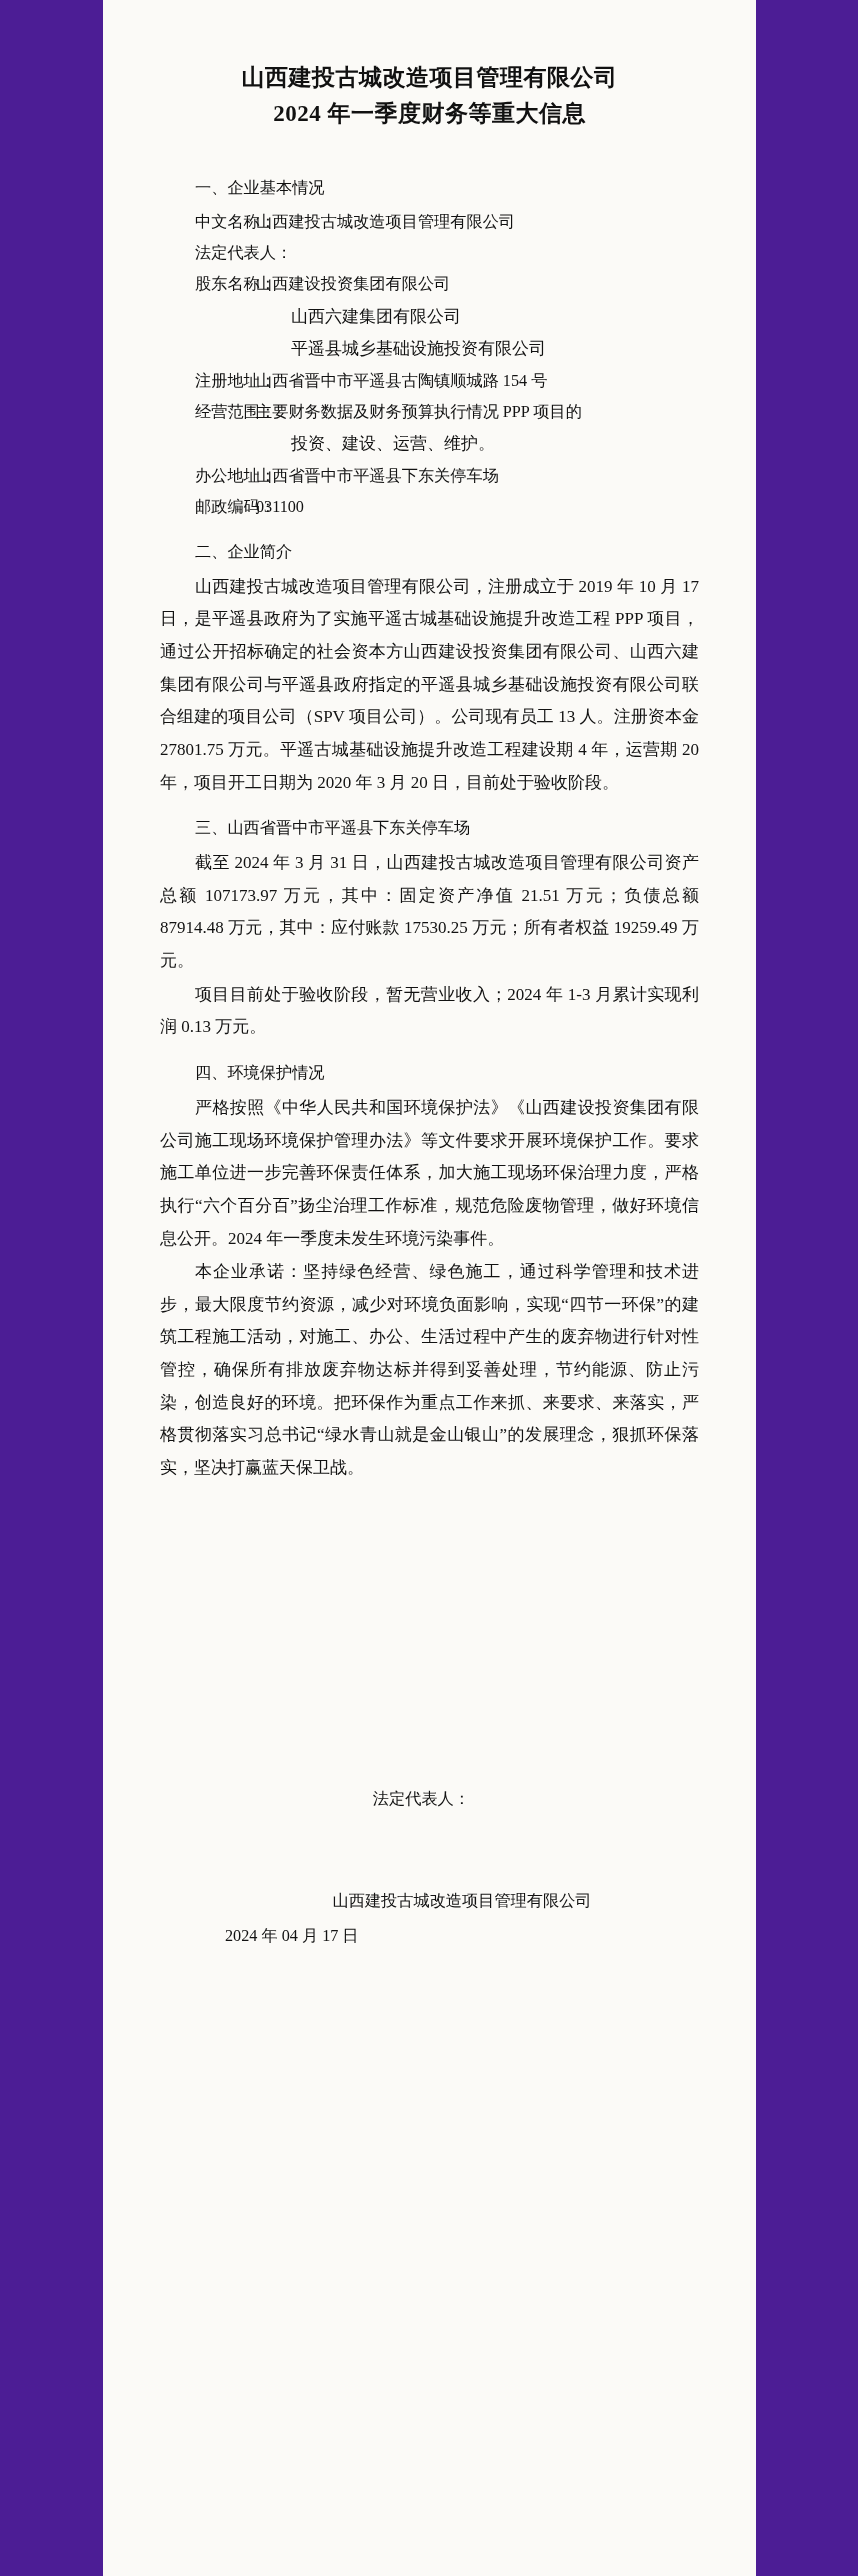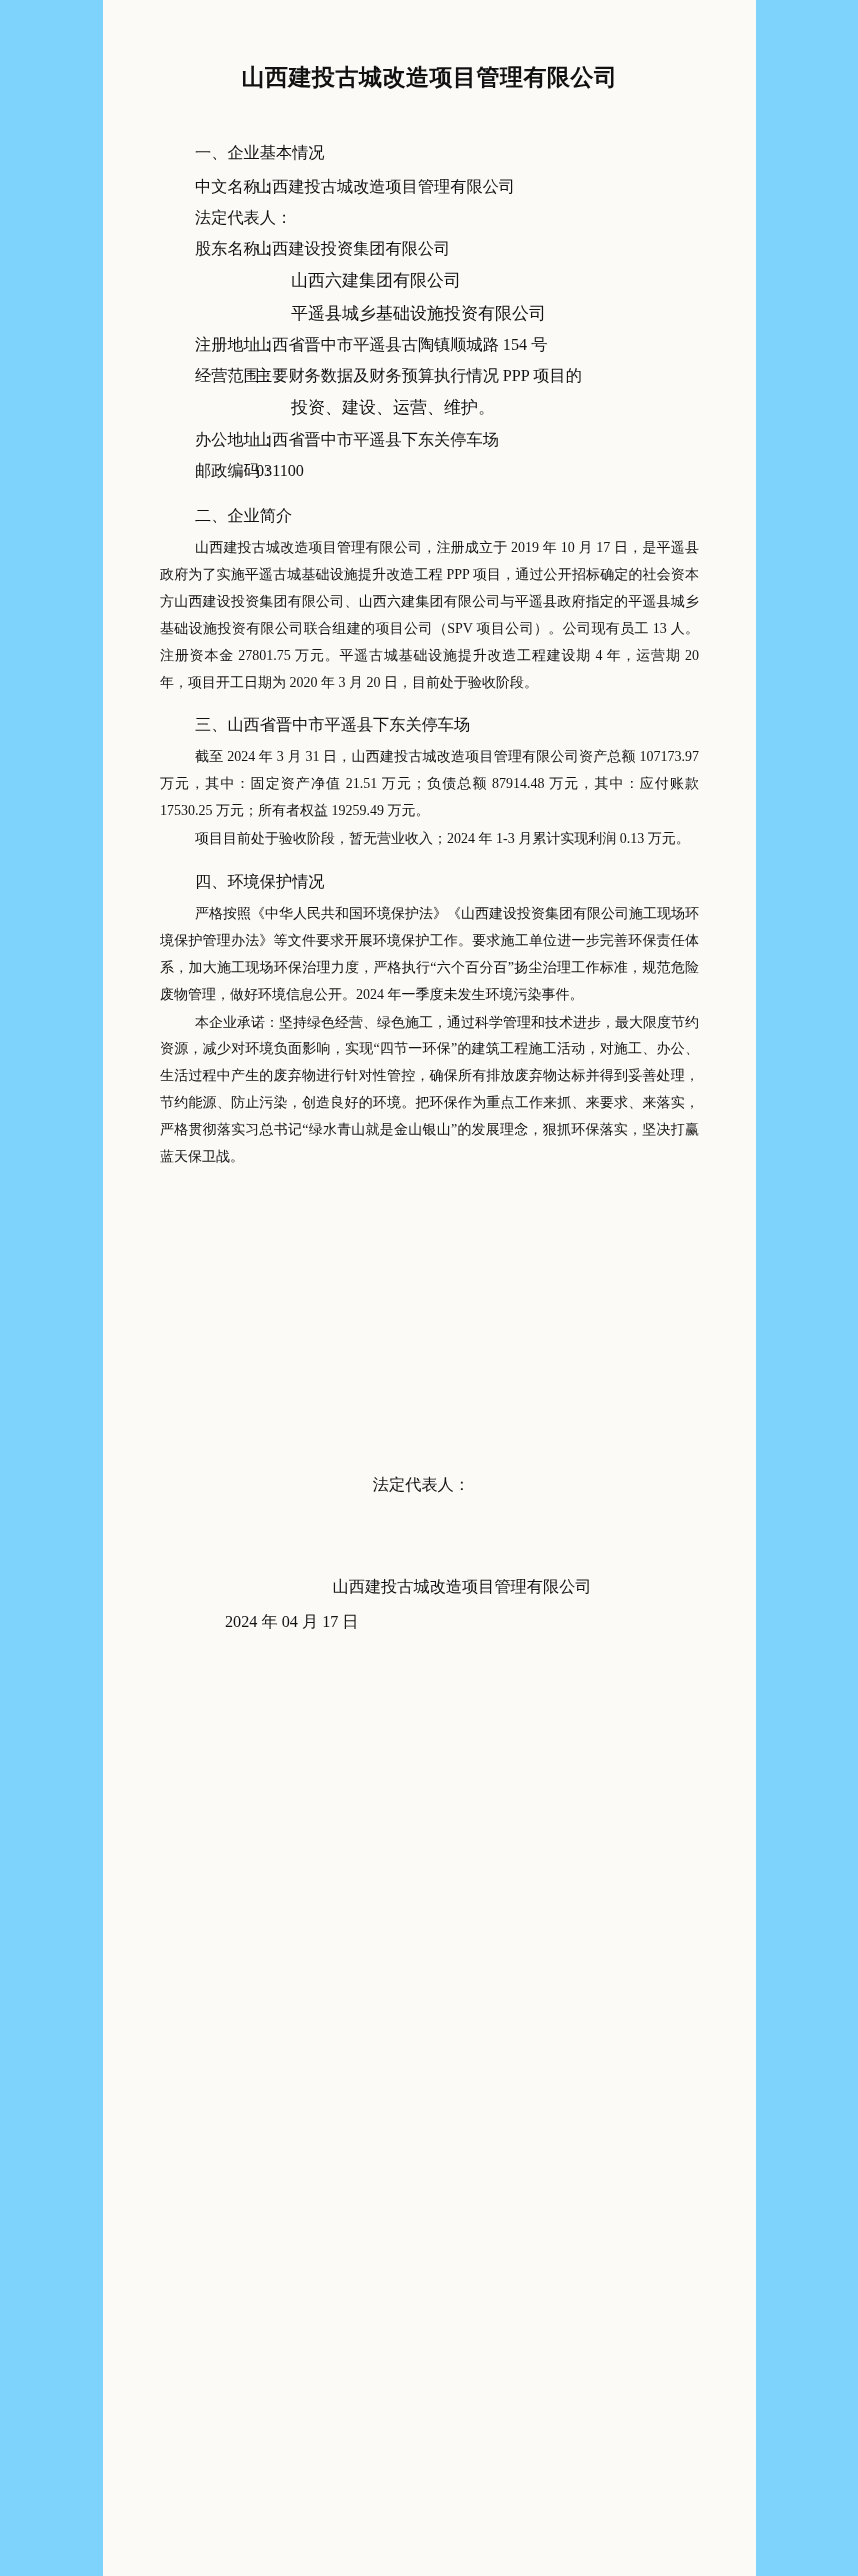--- a/index.html
+++ b/index.html
@@ -7,21 +7,21 @@
     padding: 0;
     background: #f2f2ee;
   }
   body {
     font-family: "Liberation Serif", "DejaVu Serif", serif;
   }
   .page {
     width: 859px;
     min-height: 2576px;
     margin: 0 auto;
-    background: #7dd3fc;
+    background: #4c1d95;
     box-sizing: border-box;
     padding: 12px;
     position: relative;
   }
   .sheet {
     position: absolute;
     left: 103px;
     top: 0;
     width: 653px;
     min-height: 2576px;
@@ -42,21 +42,21 @@
 
   .section-head {
     font-weight: normal;
     font-size: 16.2px;
     line-height: 1.9;
     color: #111;
     margin: 14px 0 3.2px 0;
     text-indent: 35px;
   }
   .para {
-    font-size: 14px;
+    font-size: 17px;
     line-height: 1.92;
     color: #121212;
     text-align: justify;
     text-justify: inter-ideograph;
     text-indent: 35px;
     margin: 0 0 1.1px 0;
   }
   .kv {
     font-size: 16.2px;
     line-height: 1.92;
@@ -104,20 +104,21 @@
   }
 </style>
 </head>
 <body>
 
 <div class="page">
   <div class="sheet">
 
     <div class="doc-title">
       <div>山西建投古城改造项目管理有限公司</div>
+      <div>2024 年一季度财务等重大信息</div>
     </div>
 
     <div class="section-head">一、企业基本情况</div>
 
     <div class="kv">
       <span class="k">中文名称：</span>
       <span class="v">山西建投古城改造项目管理有限公司</span>
     </div>
 
     <div class="kv">

